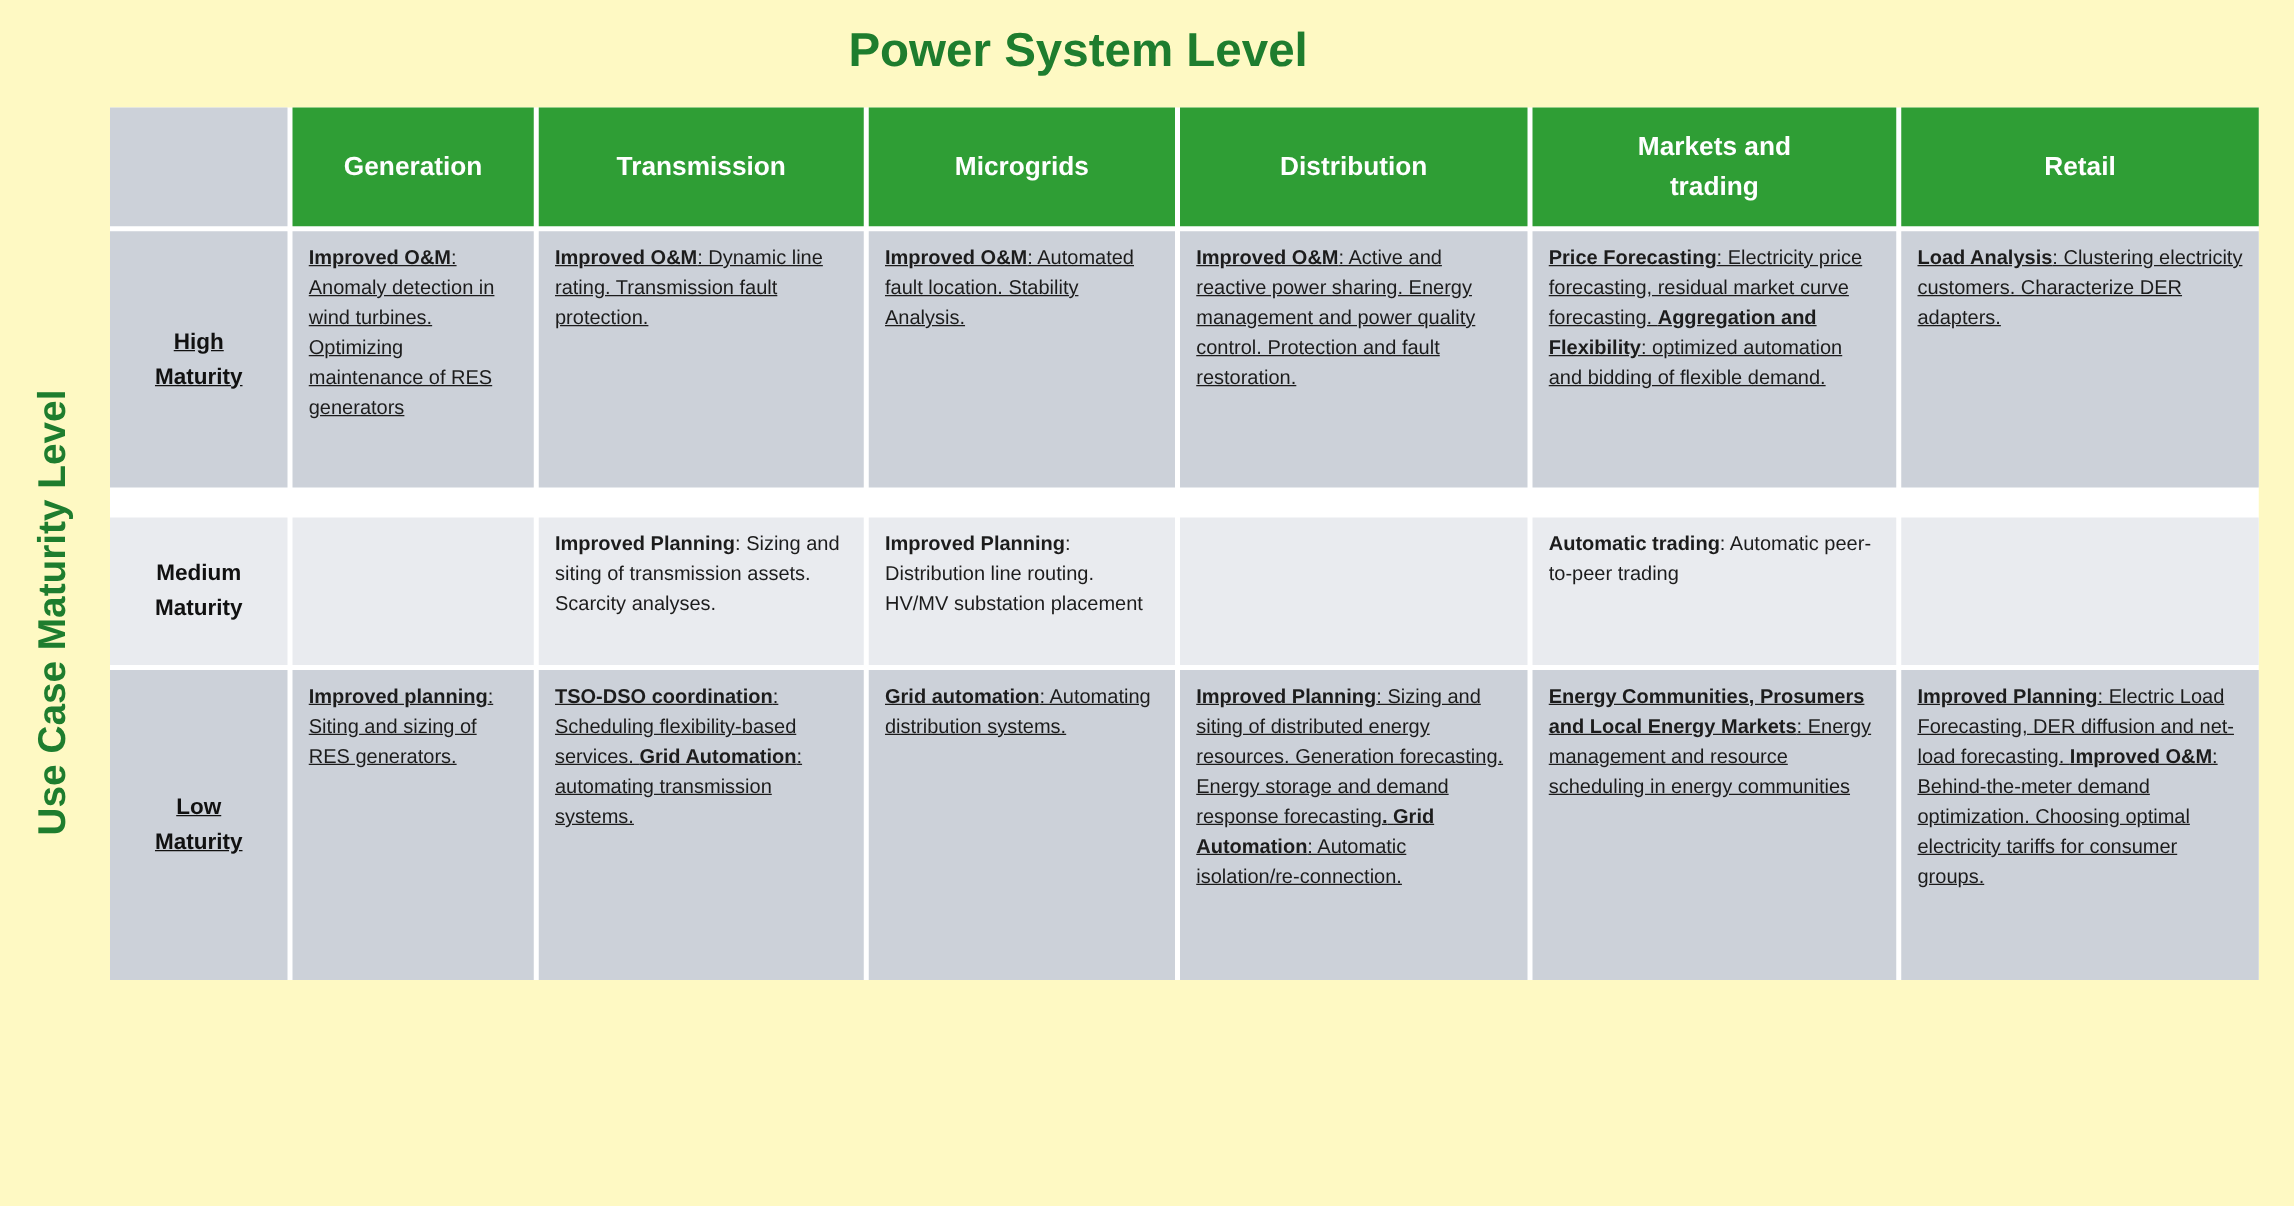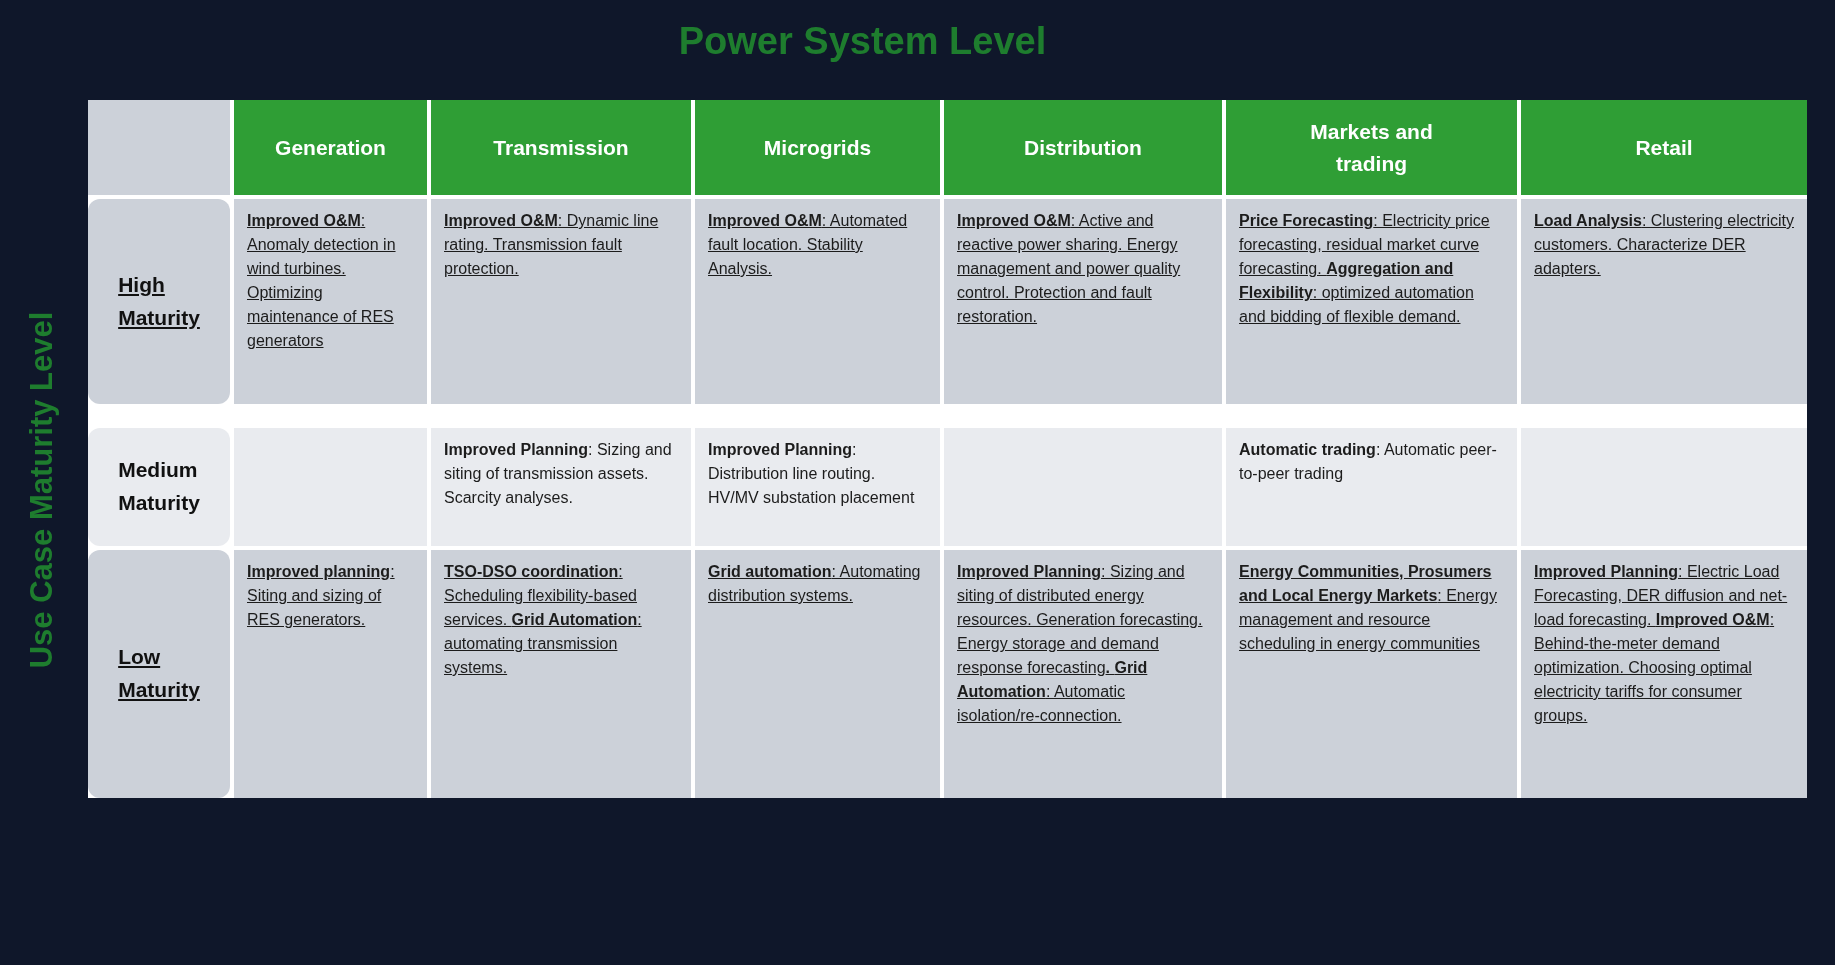--- a/index.html
+++ b/index.html
@@ -1,21 +1,21 @@
 <!DOCTYPE html>
 <html><head>
 <meta charset="utf-8">
 <style>
   * { margin: 0; padding: 0; box-sizing: border-box; }
   html, body { background: #ffffff; }
   .canvas {
     position: relative;
     width: 1835px;
     height: 965px;
-    background: #0f172a;
+    background: #fef9c3;
     font-family: "Liberation Sans", sans-serif;
     overflow: hidden;
     padding-left: 28px;
   }
   .title {
     position: absolute;
     top: 20px;
     left: 0;
     width: 100%;
     text-align: center;
@@ -30,21 +30,21 @@
     top: 490px;
     transform: translate(-50%, -50%) rotate(-90deg);
     font-size: 31px;
     font-weight: 700;
     color: #1e7d2e;
     white-space: nowrap;
   }
   .grid {
     position: absolute;
     left: 88px;
-    top: 100px;
+    top: 86px;
     display: grid;
     grid-template-columns: 142px 193px 260px 245px 278px 291px 286px;
     grid-template-rows: 95px 205px 138px 248px;
     gap: 4px;
     background: #ffffff;
   }
   .corner { background: #ccd1d9; }
   .col-header {
     background: #2f9e35;
     color: #ffffff;
@@ -52,28 +52,28 @@
     font-size: 21px;
     display: flex;
     align-items: center;
     justify-content: center;
     text-align: center;
     white-space: pre-line;
     line-height: 1.5;
   }
   .row-label {
     font-weight: 700;
-    font-size: 21px;
+    font-size: 18px;
     color: #111111;
     display: flex;
     align-items: center;
     justify-content: center;
+    text-align: center;
     white-space: pre-line;
     line-height: 1.55;
-    border-radius: 12px;
   }
   .cell {
     padding: 10px 13px;
     font-size: 16px;
     line-height: 24px;
     color: #1c1c1c;
     text-align: left;
     overflow: hidden;
   }
   .dark { background: #ccd1d9; text-decoration: underline; }

